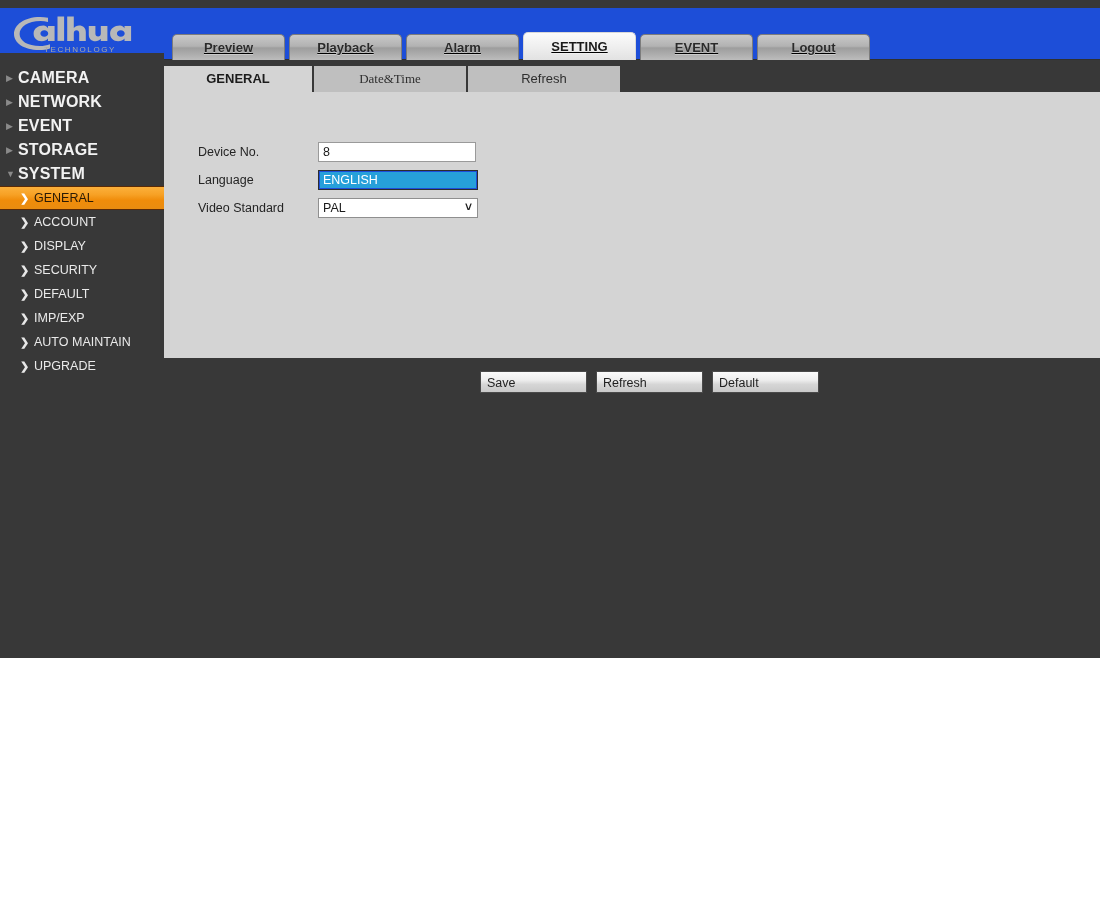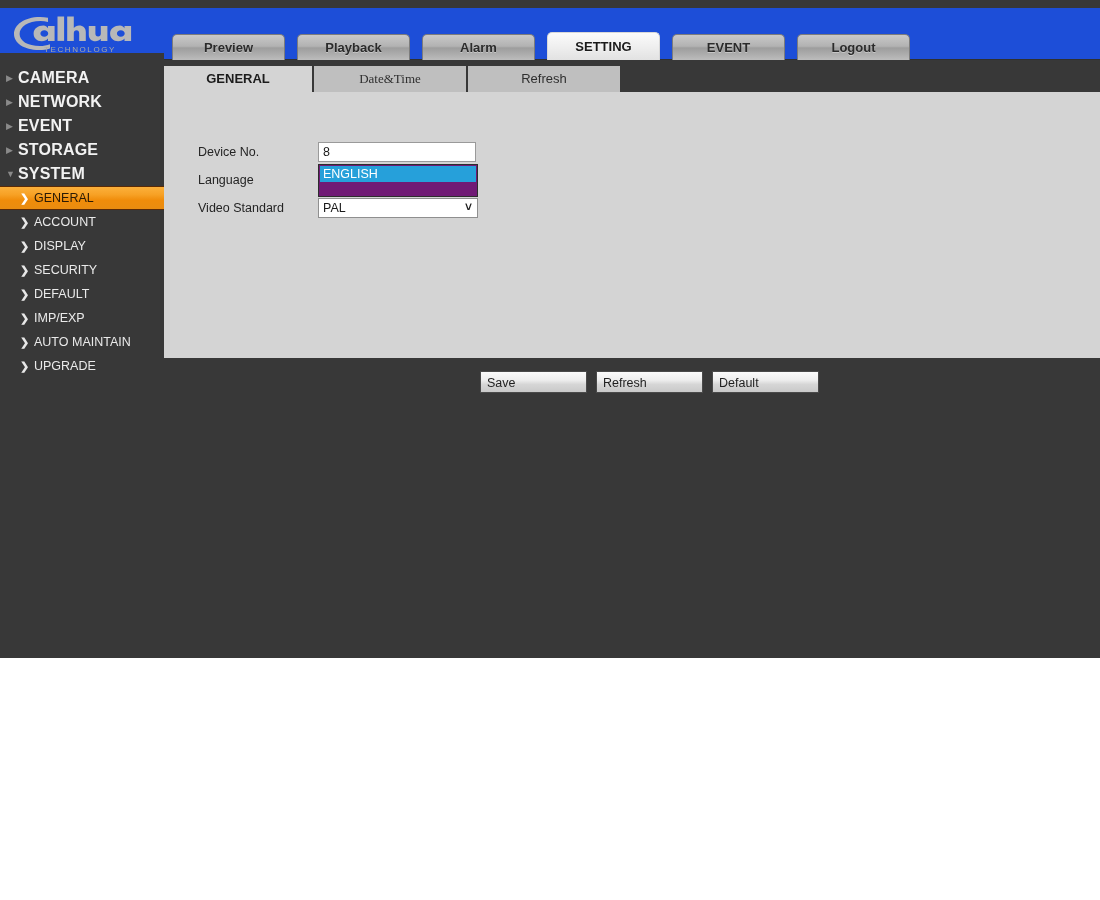--- a/index.html
+++ b/index.html
@@ -45,21 +45,22 @@
   .logo svg { display: block; }
 
   
   .topnav {
     position: absolute;
     left: 172px;
     top: 24px;
     height: 28px;
     display: flex;
     align-items: flex-end;
-    gap: 12px;
+    gap: 4px;
+    text-decoration: underline;
   }
   .topnav .tab {
     width: 113px;
     height: 26px;
     line-height: 25px;
     text-align: center;
     font-size: 13px;
     font-weight: bold;
     color: #2b2b2b;
     background: linear-gradient(to bottom, #c9c9c9 0%, #b2b2b2 45%, #9d9d9d 52%, #bcbcbc 100%);
@@ -206,24 +207,24 @@
     background: #ffffff;
     font-family: "Liberation Sans", sans-serif;
     font-size: 12.5px;
     color: #1a1a1a;
     padding: 0 4px;
     outline: none;
   }
   .lang-box {
     position: relative;
     width: 160px;
-    height: 33px;
+    height: 20px;
     box-sizing: border-box;
     border: 1px solid #2d2d2d;
-    background: #701a75;
+    background: #1d4ed8;
     cursor: pointer;
   }
   .lang-option {
     position: absolute;
     left: 1px; top: 1px;
     right: 1px;
     height: 16px;
     line-height: 16px;
     background: #26a0da;
     color: #ffffff;

